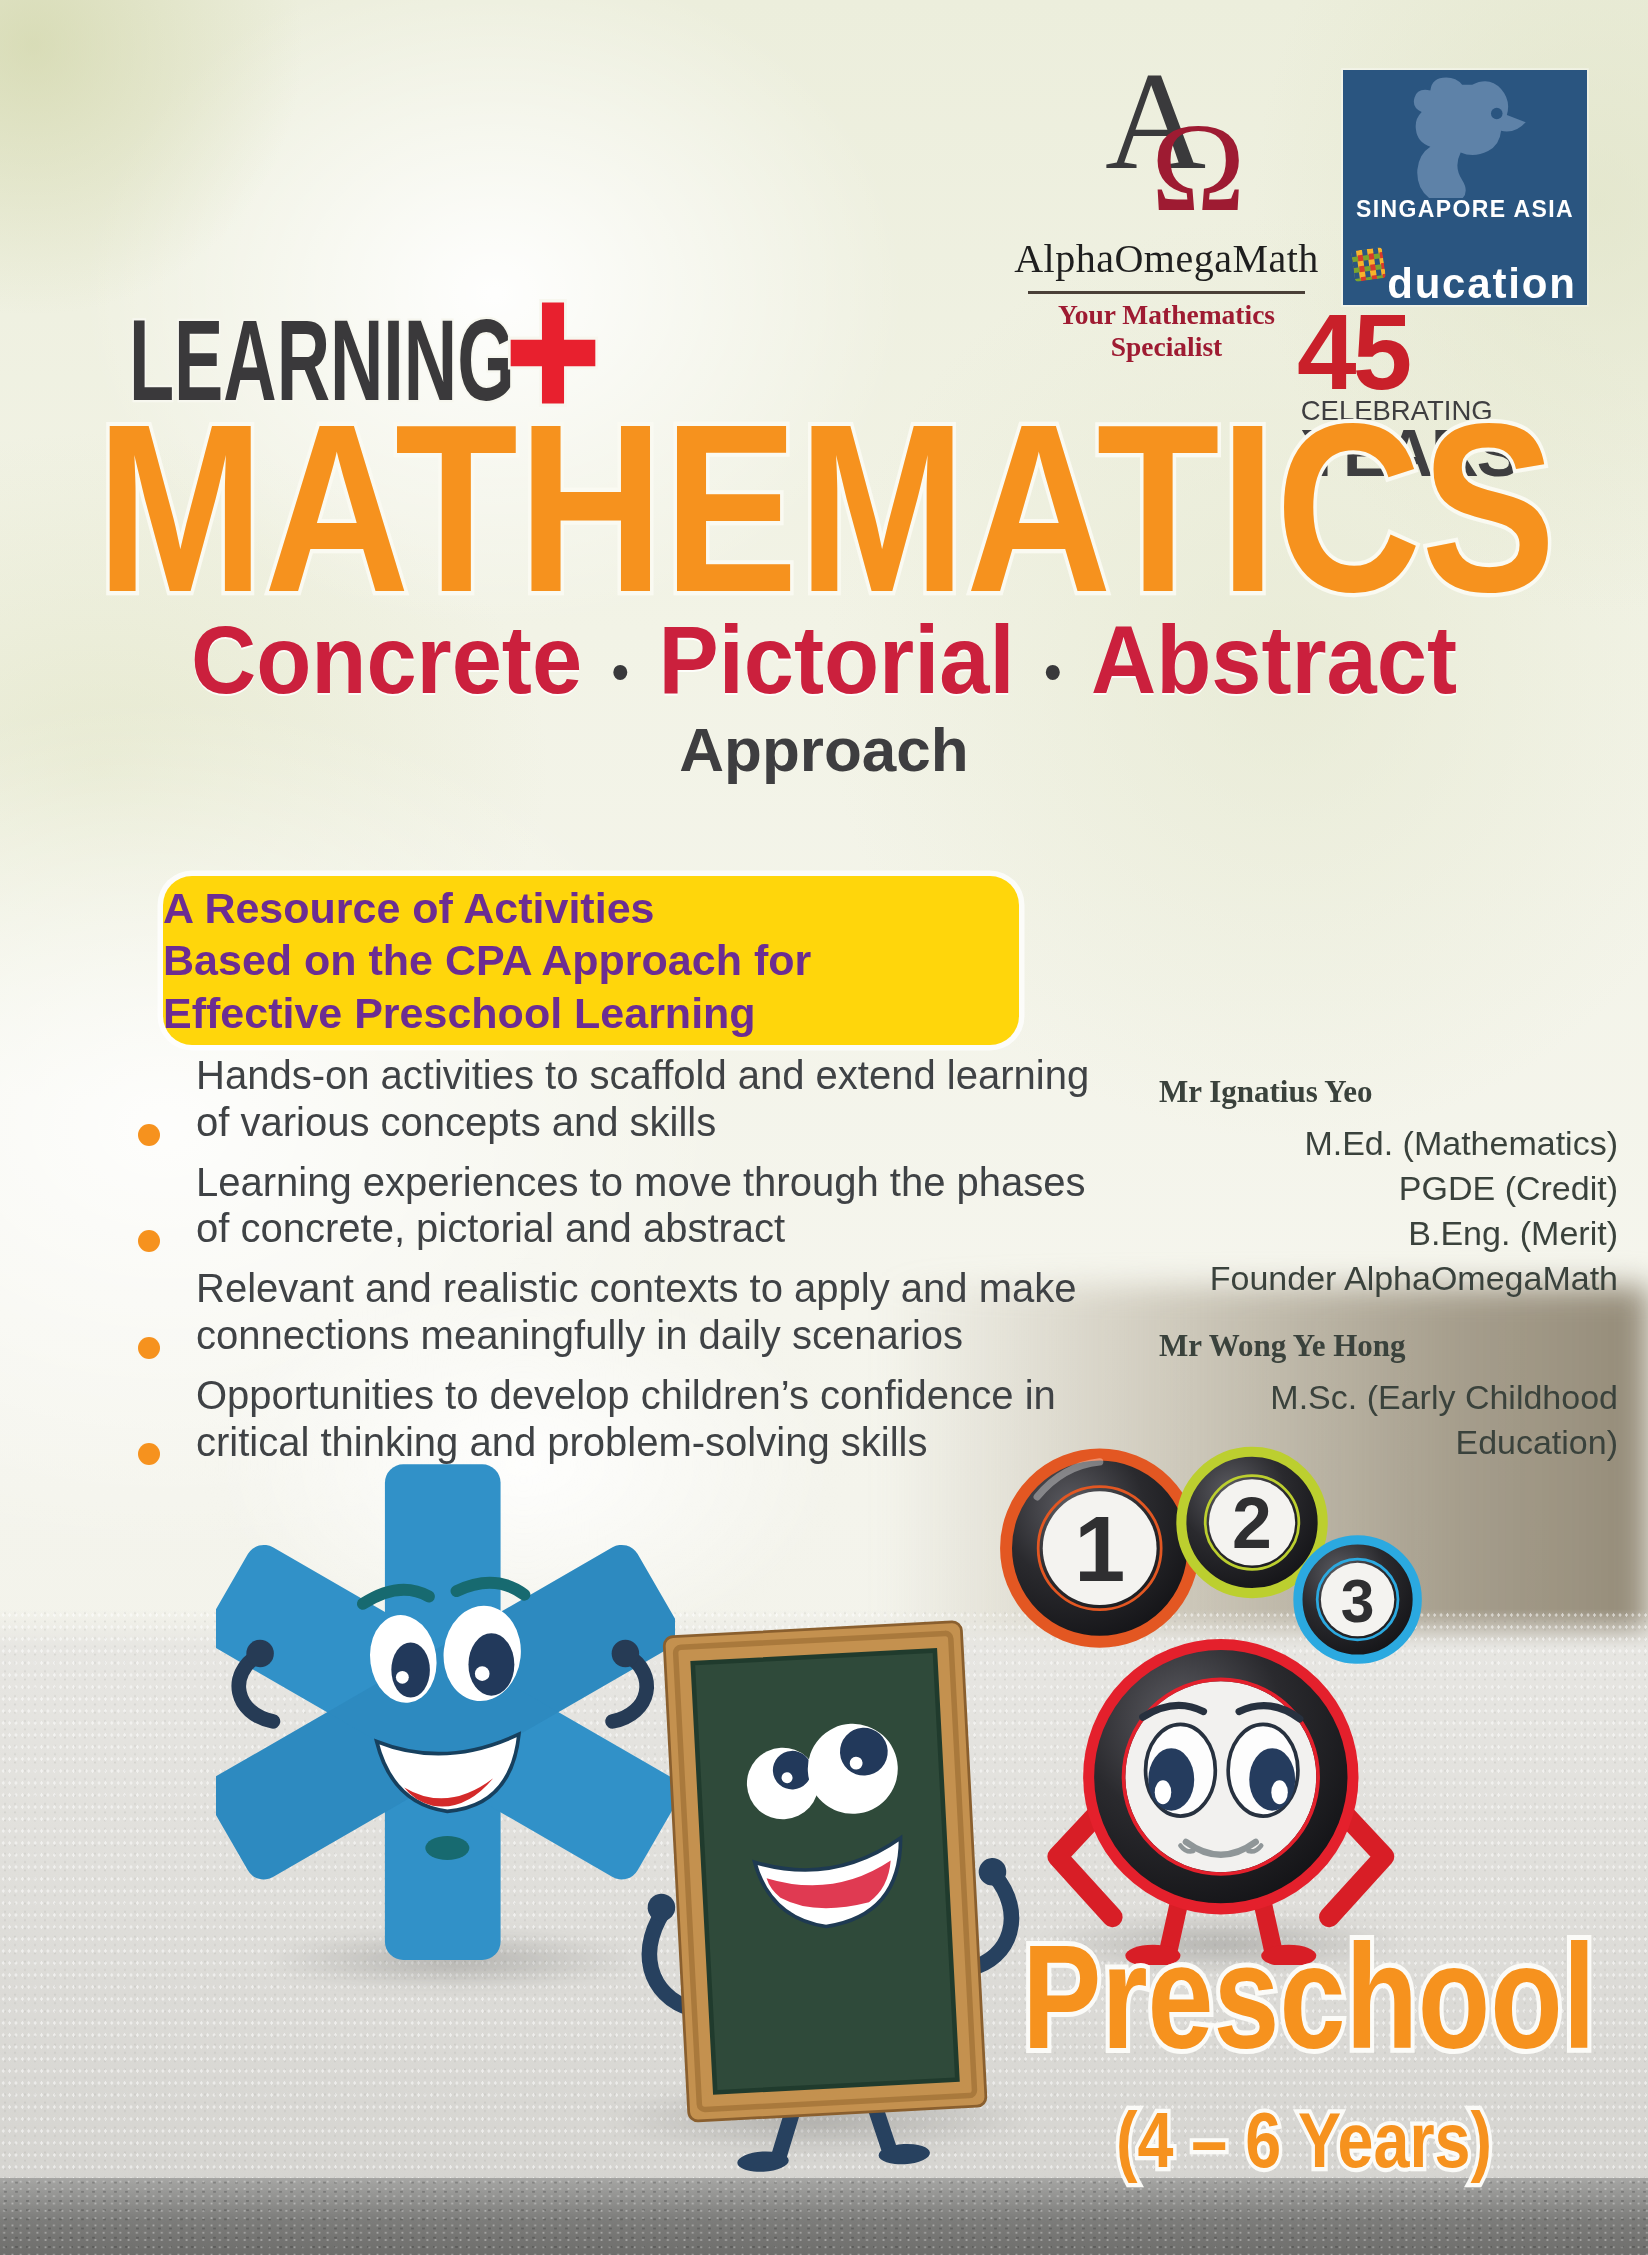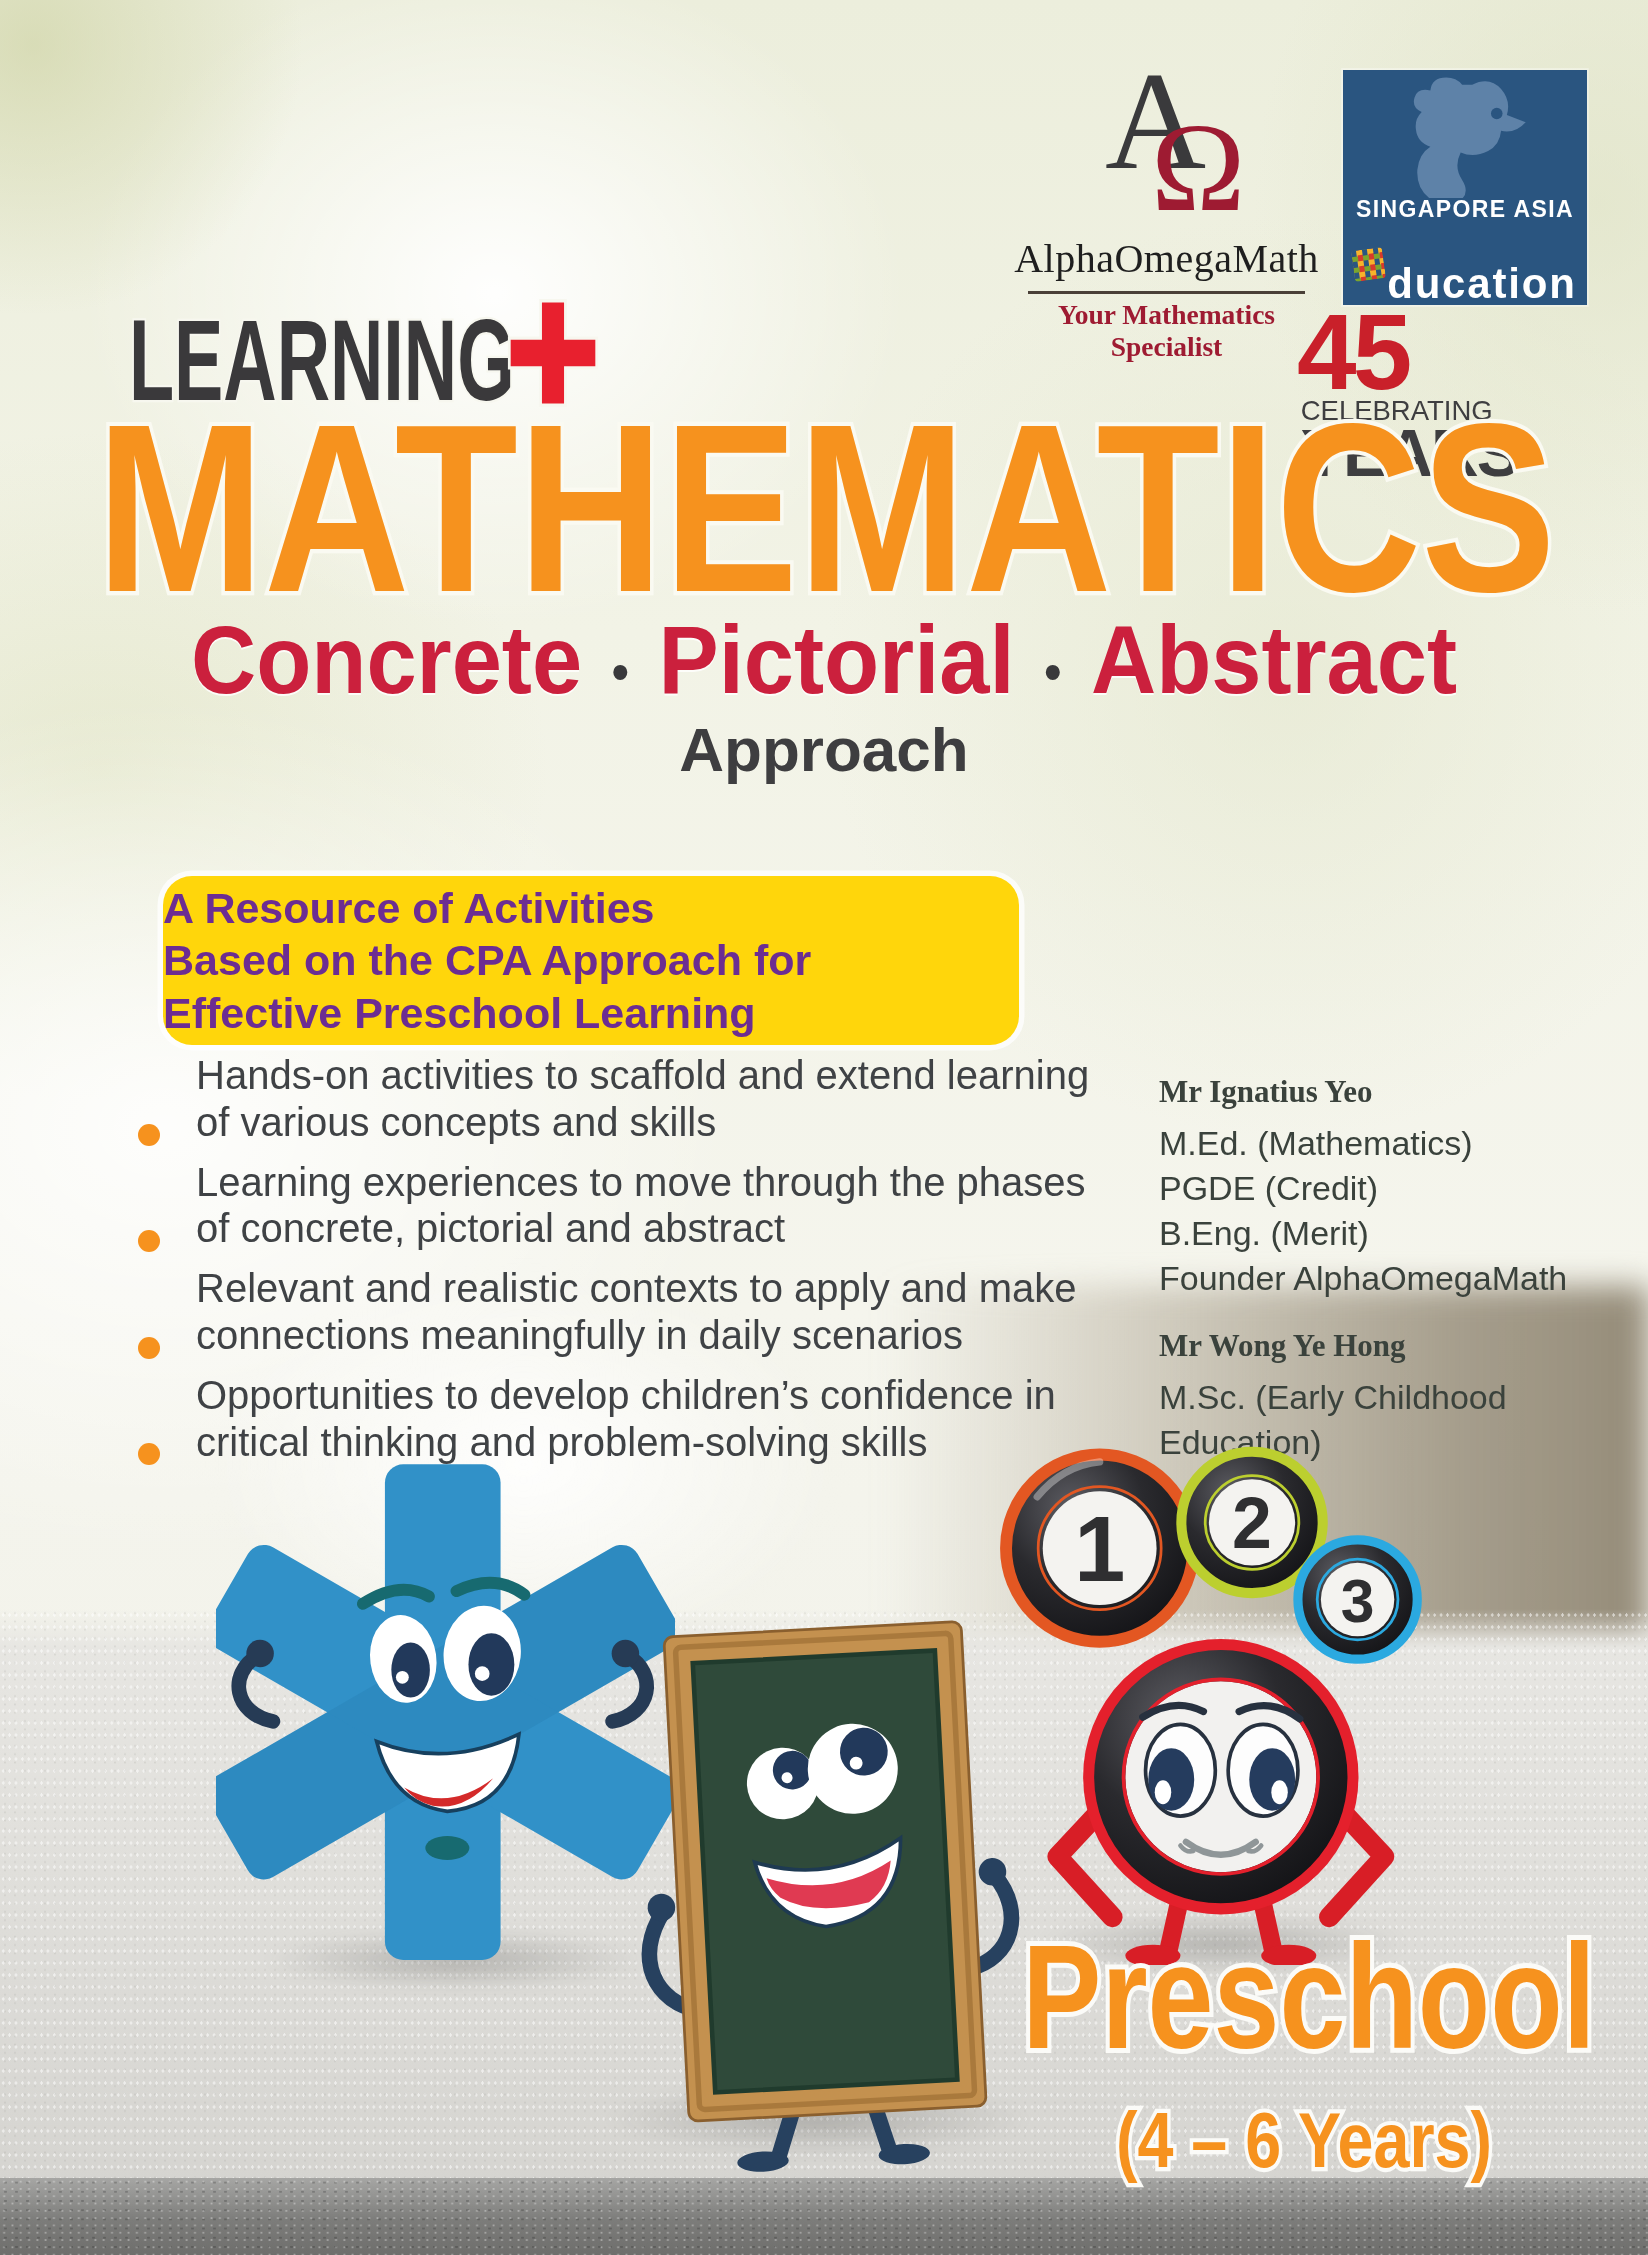--- a/index.html
+++ b/index.html
@@ -84,21 +84,21 @@
 
   
   #features{left:138px;top:1052px;width:955px;}
   .feature-item{display:flex;gap:36px;margin-bottom:13px;align-items:flex-end;}
   .bullet-dot{flex:0 0 22px;width:22px;height:22px;border-radius:50%;background:#F6921E;margin-top:13.8px;}
   .feature-text{font-size:40px;color:#3F4245;line-height:1.17;}
 
   
   #authors{left:1159px;top:1074px;width:459px;color:#3A423C;}
   .author-name{font-size:31px;font-weight:bold;margin:0 0 11px 0;font-family:Liberation Serif, serif;}
-  .author-cred{font-size:34px;margin:0;line-height:1.32;}
+  .author-cred{font-size:34px;margin:0;line-height:1.32;text-align:right;}
   #author2{margin-top:27.5px;}
 
   
   #level-name-svg{left:992px;top:1899px;}
   #level-age-svg{left:1093px;top:2092px;}
 </style>
 </head>
 <body>
 
 <div id="cover">

